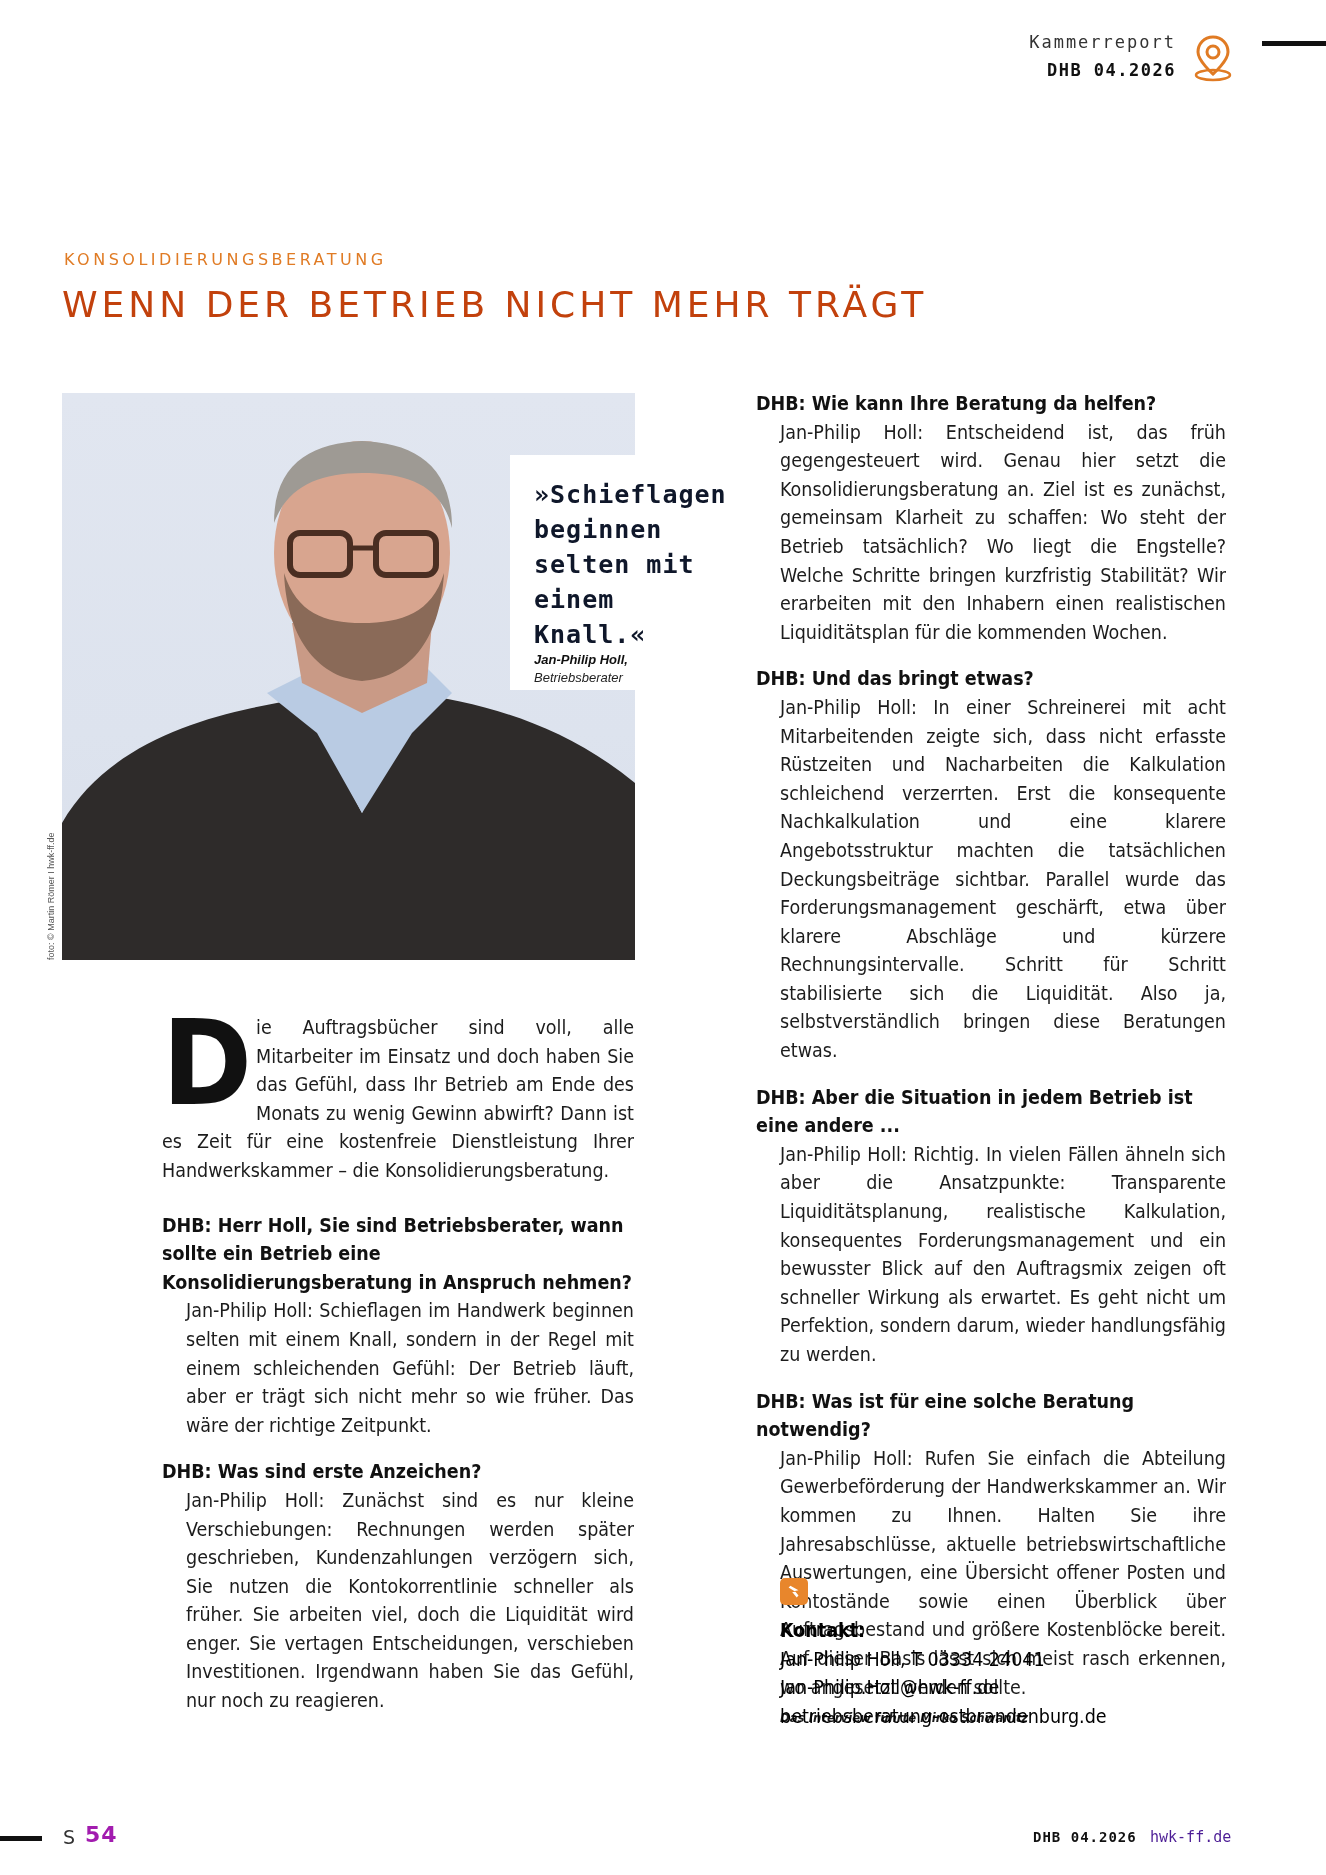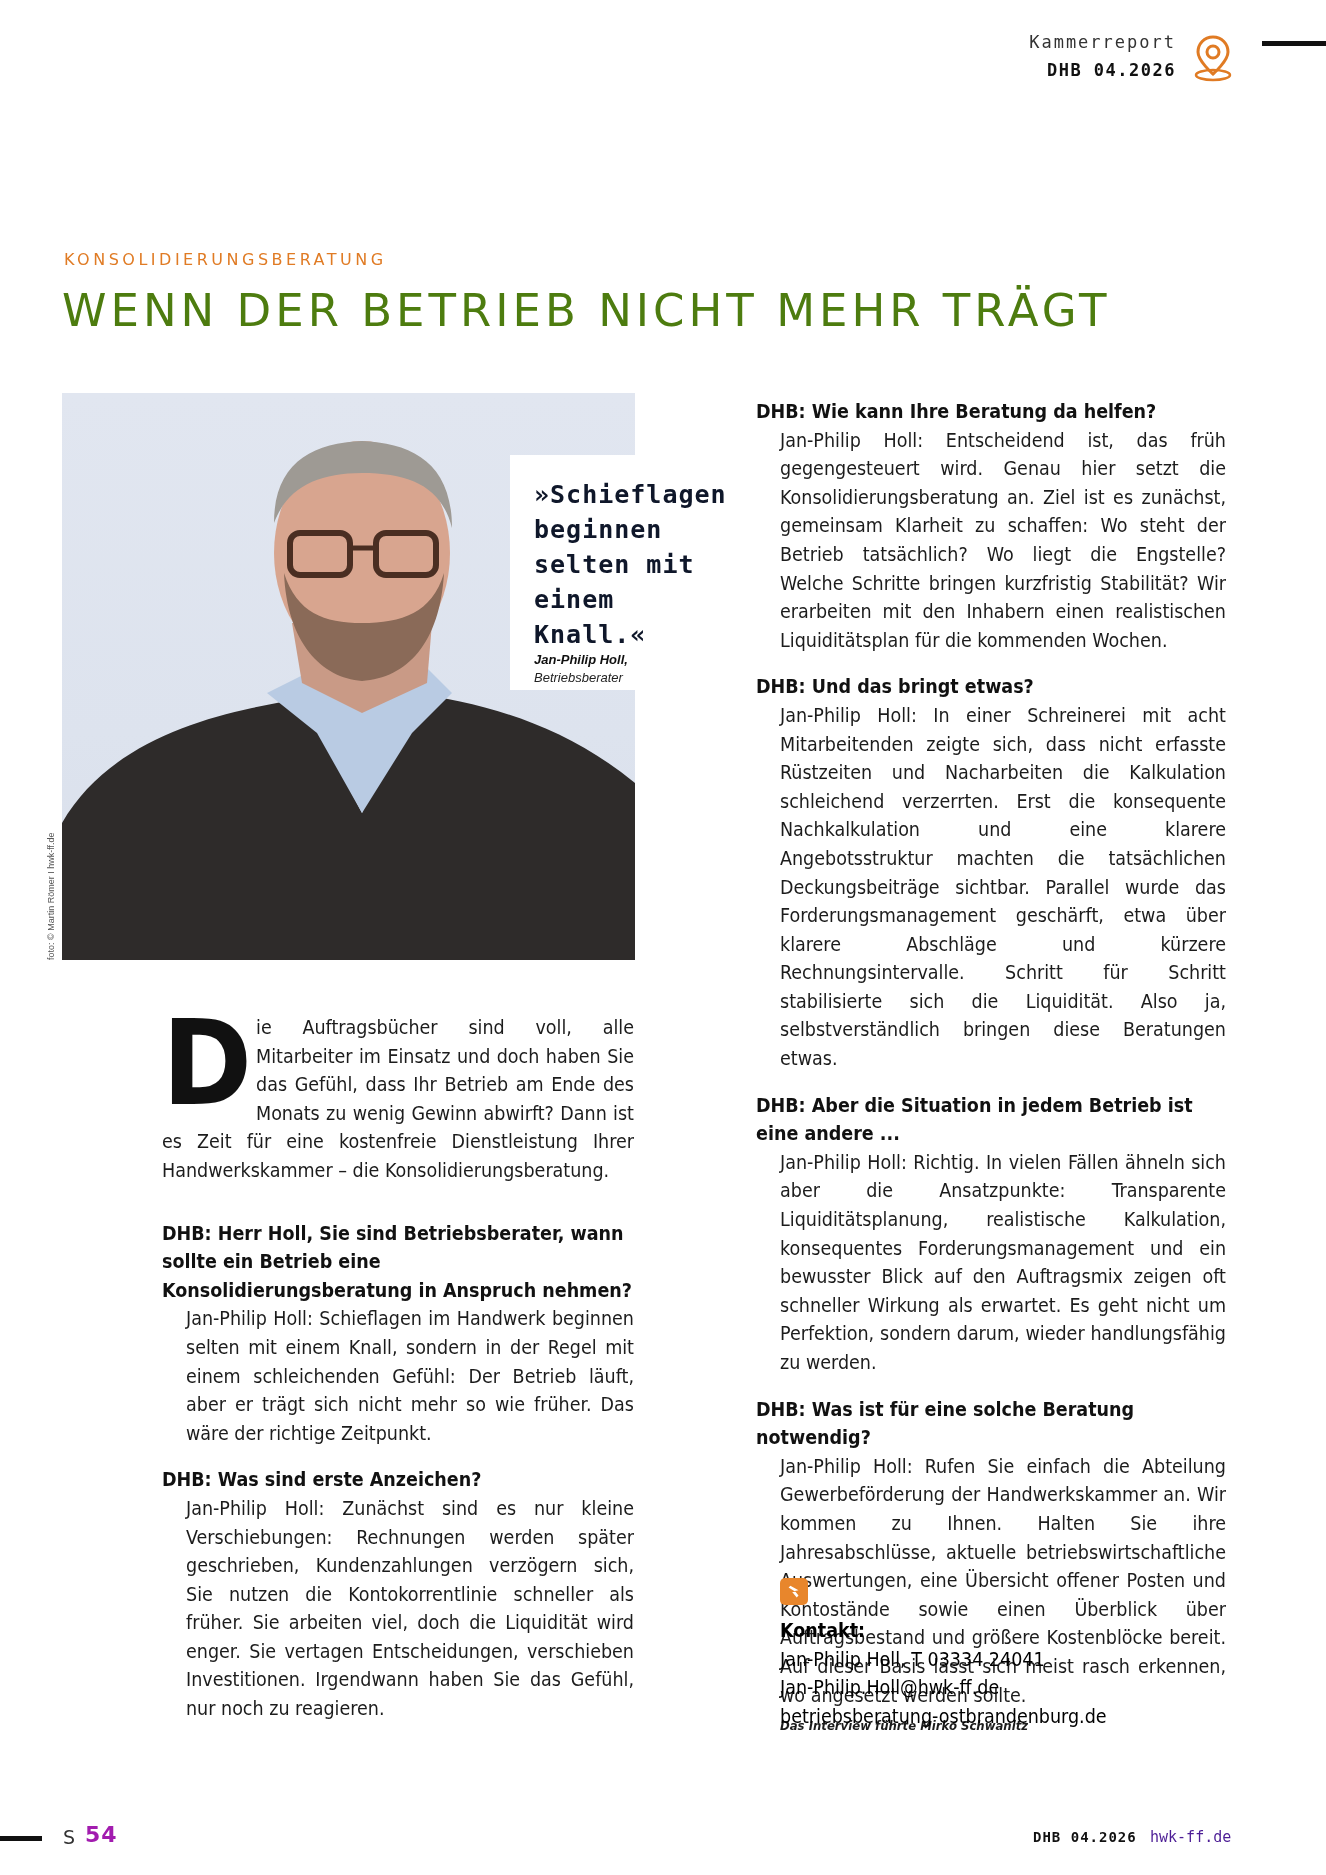--- a/index.html
+++ b/index.html
@@ -7,41 +7,41 @@
     body { position: relative; font-family: "DejaVu Sans Condensed", "Liberation Sans Narrow", "Liberation Sans", sans-serif; color: #1a1a1a; }
 
     
     .hdr-section { position: absolute; right: 150px; top: 32px; font-family: "DejaVu Sans Mono", monospace; font-size: 17px; letter-spacing: 2px; color: #333; text-align: center; }
     .hdr-issue { position: absolute; right: 150px; top: 60px; font-family: "DejaVu Sans Mono", monospace; font-weight: bold; font-size: 17px; letter-spacing: 1.5px; color: #111; text-align: right; }
     .hdr-pin { position: absolute; left: 1192px; top: 34px; width: 42px; height: 48px; }
     .hdr-rule { position: absolute; left: 1262px; top: 41px; width: 64px; height: 5px; background: #111; }
 
     
     .kicker { position: absolute; left: 64px; top: 250px; font-family: "DejaVu Sans", sans-serif; font-size: 16px; letter-spacing: 3.5px; color: #e07b24; font-weight: normal; }
-    .title { position: absolute; left: 62px; top: 284px; font-family: "DejaVu Sans", sans-serif; font-size: 45px; letter-spacing: 4px; color: #4d7c0f; font-weight: normal; white-space: nowrap; }
+    .title { position: absolute; left: 62px; top: 284px; font-family: "DejaVu Sans", sans-serif; font-size: 36px; letter-spacing: 4px; color: #c2410c; font-weight: normal; white-space: nowrap; }
 
     
     .photo { position: absolute; left: 62px; top: 393px; width: 573px; height: 567px; background: linear-gradient(180deg, #e1e6f0 0%, #dde3ee 60%, #d9dfeb 100%); overflow: hidden; }
     .photo svg { width: 100%; height: 100%; display: block; }
     .credit { position: absolute; left: 46px; top: 960px; transform: rotate(-90deg); transform-origin: left top; font-family: "Liberation Sans Narrow", "Liberation Sans", sans-serif; font-size: 9px; color: #555; white-space: nowrap; }
 
     
     .quote-box { position: absolute; left: 510px; top: 455px; width: 225px; height: 235px; background: #ffffff; padding: 22px 0 0 24px; }
     .quote-text { font-family: "DejaVu Sans Mono", monospace; font-size: 25px; line-height: 35px; color: #0f172a; letter-spacing: 1px; white-space: pre-line; font-weight: bold; }
     .quote-name { font-size: 13px; font-style: italic; font-weight: bold; color: #111; font-family: "Liberation Sans Narrow", "Liberation Sans", sans-serif; }
     .quote-role { font-size: 13px; font-style: italic; color: #222; font-family: "Liberation Sans Narrow", "Liberation Sans", sans-serif; margin-top: 3px; }
 
     
     .col { position: absolute; font-family: "Liberation Sans Narrow", "DejaVu Sans Condensed", "Liberation Sans", sans-serif; font-size: 19.5px; line-height: 28.6px; color: #1c1c1c; }
     .col-left { left: 162px; top: 1014px; width: 472px; }
     .col-right { left: 756px; top: 390px; width: 470px; }
     .intro { position: relative; text-align: justify; }
     .dropcap { float: left; font-family: "DejaVu Sans", sans-serif; font-weight: bold; font-size: 118px; line-height: 90px; height: 90px; margin: 4px 12px 0 0; color: #111; transform: scaleX(0.92); transform-origin: left; width: 82px; }
     .q { font-weight: bold; color: #111; margin-top: 18px; text-align: left; }
-    .q.first { margin-top: 8px; }
+    .q.first { margin-top: 0; }
     .a { padding-left: 24px; text-align: justify; }
     .byline { padding-left: 24px; font-size: 13px; font-style: italic; font-weight: bold; margin-top: 6px; line-height: 20px; }
 
     .contact { position: absolute; left: 780px; top: 1578px; width: 420px; font-family: "Liberation Sans Narrow", "DejaVu Sans Condensed", "Liberation Sans", sans-serif; font-size: 19.5px; line-height: 28.6px; color: #000000; }
     .contact-icon { width: 28px; height: 27px; background: #e8862c; border-radius: 5px; display: flex; align-items: center; justify-content: center; margin-bottom: 12px; }
     .contact-title { font-weight: bold; }
 
     
     .foot-rule { position: absolute; left: 0; top: 1836px; width: 42px; height: 5px; background: #111; }
     .foot-s { position: absolute; left: 63px; top: 1826px; font-family: "DejaVu Sans", sans-serif; font-size: 19px; color: #333; }

